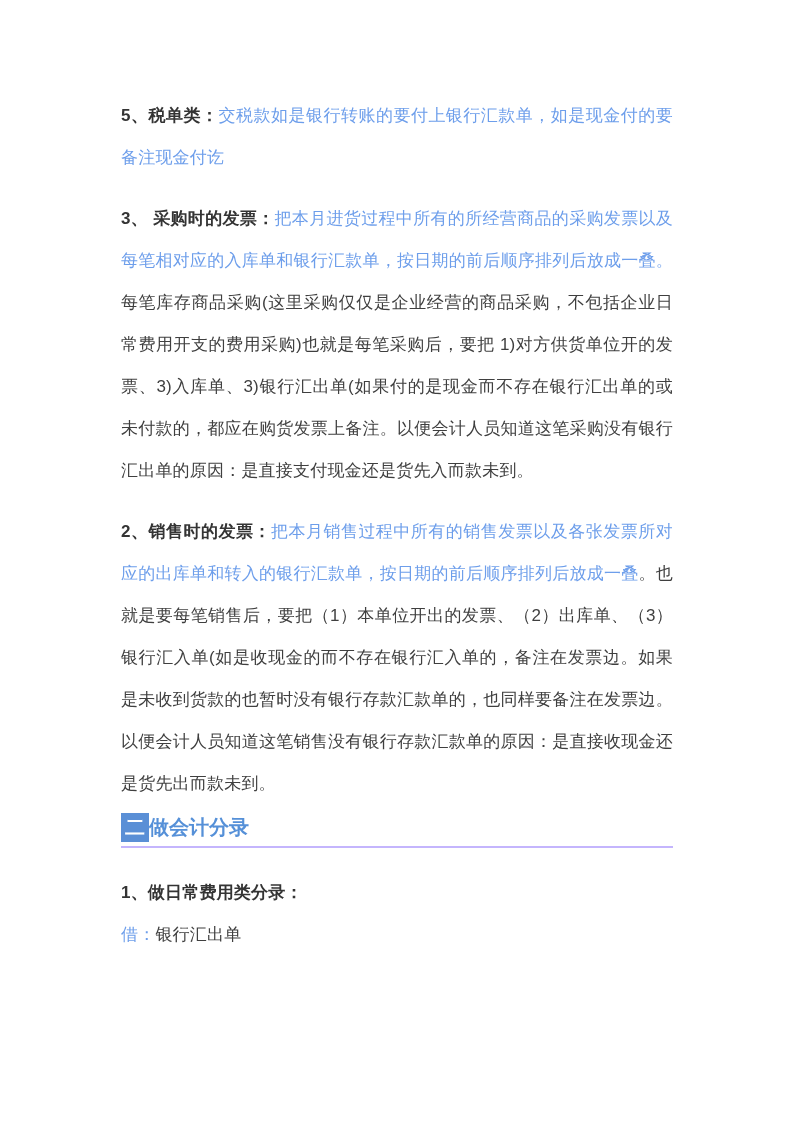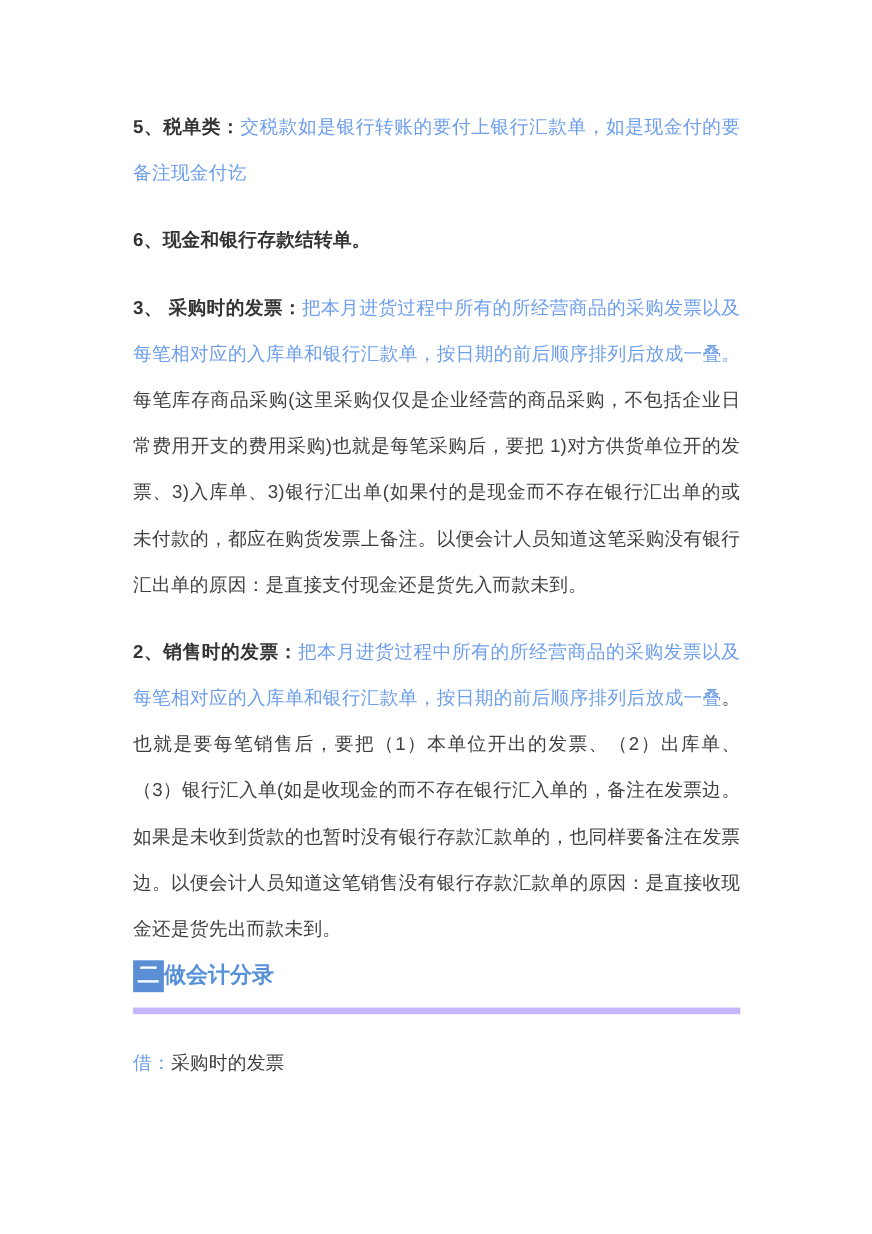--- a/index.html
+++ b/index.html
@@ -36,22 +36,22 @@
     color: #6d9eeb;
   }
   .debit {
     color: #6d9eeb;
   }
   .para.tight {
     margin-bottom: 0;
   }
   .section-heading {
     margin: 7px 0 24px 0;
-    padding-bottom: 14px;
-    border-bottom: 6px solid #c4b5fd;
+    padding-bottom: 4px;
+    border-bottom: 2px solid #c4b5fd;
     display: block;
   }
   .heading-marker {
     display: inline-block;
     width: 28px;
     height: 29px;
     line-height: 29px;
     text-align: center;
     background: #5a8fd6;
     color: #ffffff;
@@ -70,34 +70,34 @@
 </style>
 </head>
 <body>
 
 <div class="page">
 
   <p class="para">
     <span class="label">5、税单类：</span><span class="hl">交税款如是银行转账的要付上银行汇款单，如是现金付的要备注现金付讫</span>
   </p>
 
-  <p class="para">
-    <span class="label">6、现金和银行存款结转单。</span>
-  </p>
 
   <p class="para">
     <span class="label">3、 采购时的发票：</span><span class="hl">把本月进货过程中所有的所经营商品的采购发票以及每笔相对应的入库单和银行汇款单，按日期的前后顺序排列后放成一叠。</span><span>每笔库存商品采购(这里采购仅仅是企业经营的商品采购，不包括企业日常费用开支的费用采购)也就是每笔采购后，要把 1)对方供货单位开的发票、3)入库单、3)银行汇出单(如果付的是现金而不存在银行汇出单的或未付款的，都应在购货发票上备注。以便会计人员知道这笔采购没有银行汇出单的原因：是直接支付现金还是货先入而款未到。</span>
   </p>
 
   <p class="para tight">
-    <span class="label">2、销售时的发票：</span><span class="hl">把本月进货过程中所有的所经营商品的采购发票以及每笔相对应的入库单和银行汇款单，按日期的前后顺序排列后放成一叠</span><span>。也就是要每笔销售后，要把（1）本单位开出的发票、（2）出库单、（3）银行汇入单(如是收现金的而不存在银行汇入单的，备注在发票边。如果是未收到货款的也暂时没有银行存款汇款单的，也同样要备注在发票边。以便会计人员知道这笔销售没有银行存款汇款单的原因：是直接收现金还是货先出而款未到。</span>
+    <span class="label">2、销售时的发票：</span><span class="hl">把本月销售过程中所有的销售发票以及各张发票所对应的出库单和转入的银行汇款单，按日期的前后顺序排列后放成一叠</span><span>。也就是要每笔销售后，要把（1）本单位开出的发票、（2）出库单、（3）银行汇入单(如是收现金的而不存在银行汇入单的，备注在发票边。如果是未收到货款的也暂时没有银行存款汇款单的，也同样要备注在发票边。以便会计人员知道这笔销售没有银行存款汇款单的原因：是直接收现金还是货先出而款未到。</span>
   </p>
 
   <h2 class="section-heading">
     <span class="heading-marker">二</span><span class="heading-title">做会计分录</span>
   </h2>
 
+  <p class="para tight">
+    <span class="label">1、做日常费用类分录：</span>
+  </p>
 
   <p class="para">
-    <span class="debit">借：</span><span>采购时的发票</span>
+    <span class="debit">借：</span><span>银行汇出单</span>
   </p>
 
 </div>
 
 </body></html>

